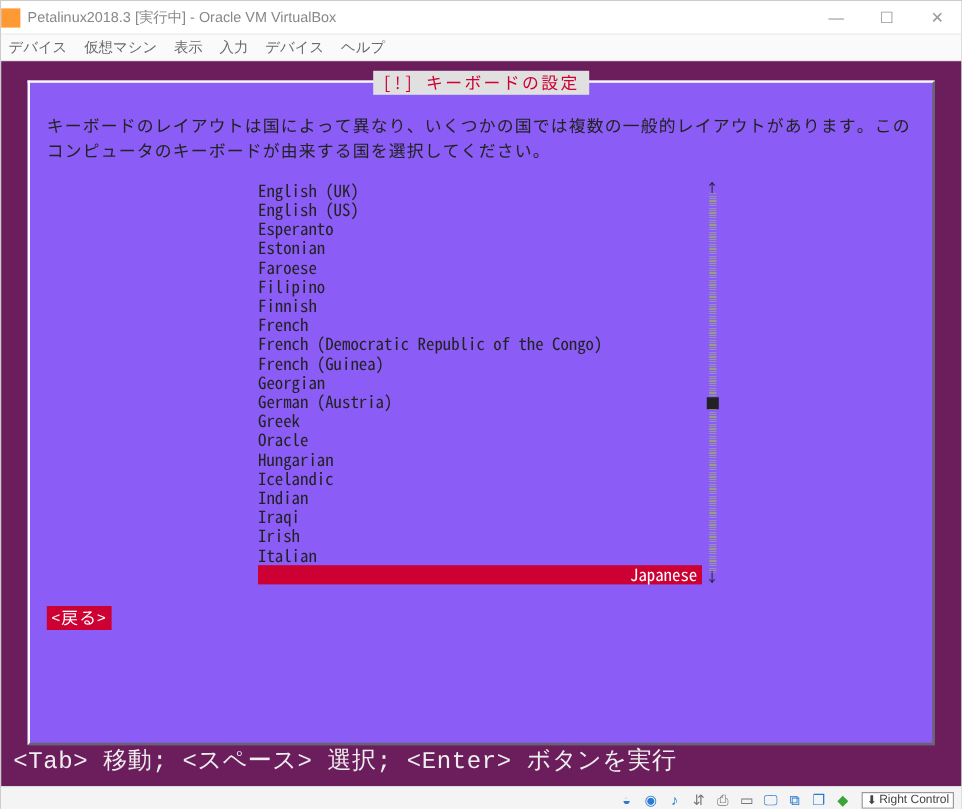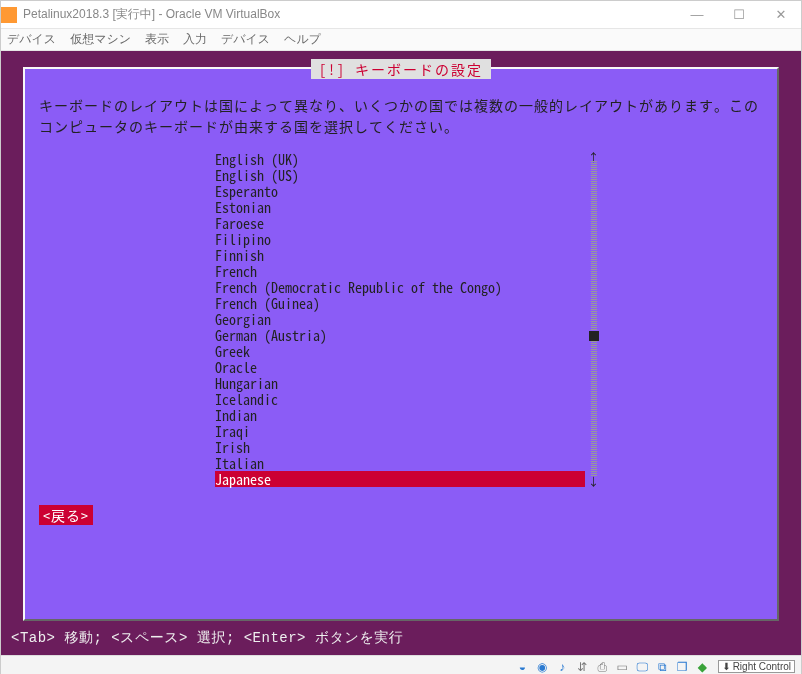--- a/index.html
+++ b/index.html
@@ -127,36 +127,37 @@
   }
   .opt {
     white-space: pre;
     line-height: 16px;
     height: 16px;
   }
   .opt.sel {
     background: #cc0033;
     color: #fff;
     padding-right: 4px;
+    text-align: right;
   }
   .back-btn {
     display: inline-block;
     margin-top: 18px;
     background: #cc0033;
     color: #fff;
     padding: 0 4px;
     letter-spacing: 1px;
   }
   .hint {
     position: absolute;
     left: 0; right: 0;
     bottom: 2px;
     color: #eee;
     font-family: "MS Gothic","Courier New",monospace;
-    font-size: 14px;
+    font-size: 20px;
     padding-left: 4px;
     letter-spacing: 0.5px;
   }
   .statusbar {
     height: 22px;
     background: #f4f4f4;
     border-top: 1px solid #ddd;
     display: flex;
     align-items: center;
     justify-content: flex-end;

